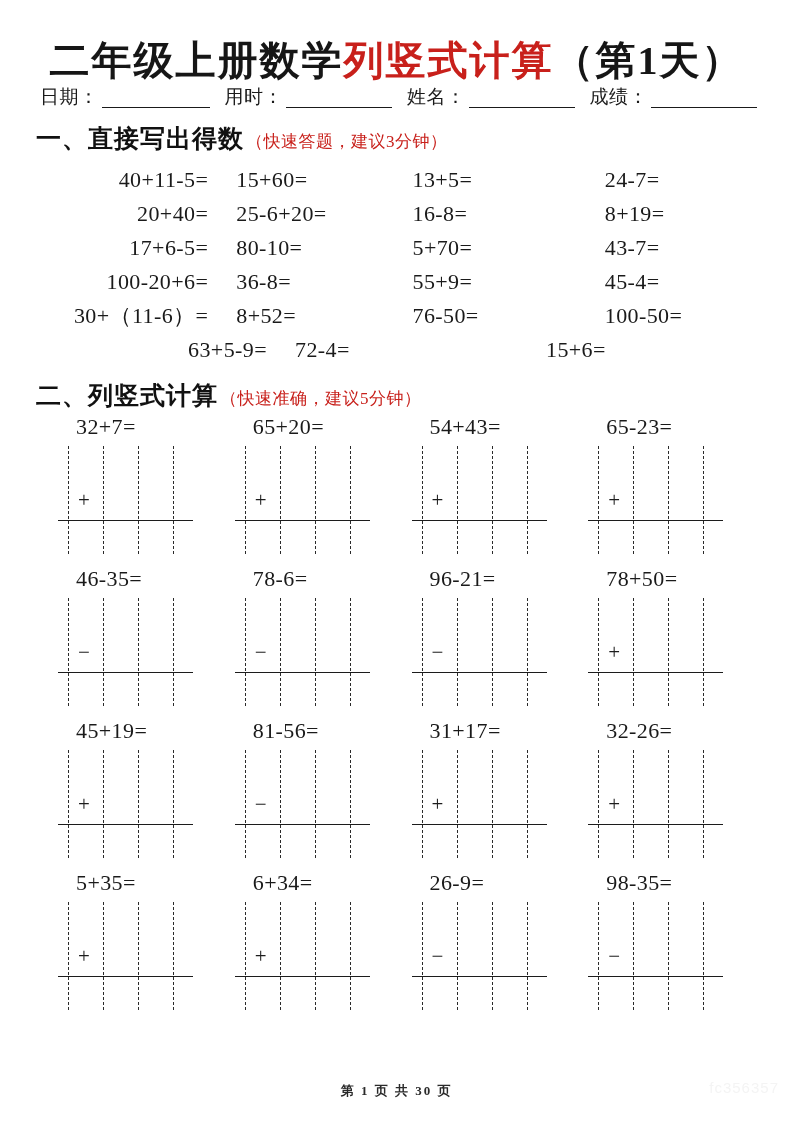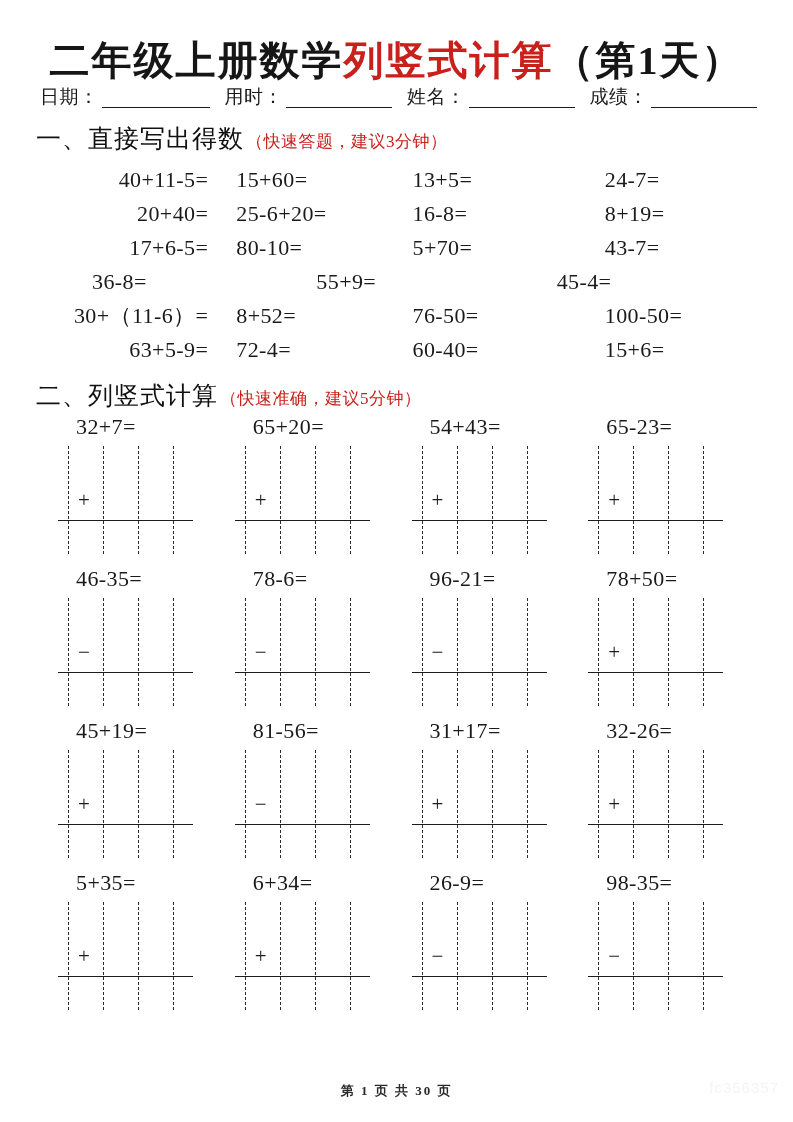--- a/index.html
+++ b/index.html
@@ -69,21 +69,21 @@
   
   .section-head {
     display: flex;
     align-items: baseline;
     margin-top: 12px;
     padding-left: 14px;
     white-space: nowrap;
   }
   .section-title {
     font-size: 25px;
-    font-weight: normal;
+    font-weight: bold;
     letter-spacing: 1px;
     color: #111111;
   }
   .section-note {
     font-size: 17px;
     color: #c8201b;
     margin-left: 2px;
     letter-spacing: 0.5px;
   }
 
@@ -234,34 +234,34 @@
         <div class="oral-cell c2">16-8=</div>
         <div class="oral-cell c3">8+19=</div>
       </div>
       <div class="oral-row">
         <div class="oral-cell c0">17+6-5=</div>
         <div class="oral-cell c1">80-10=</div>
         <div class="oral-cell c2">5+70=</div>
         <div class="oral-cell c3">43-7=</div>
       </div>
       <div class="oral-row">
+        <div class="oral-cell c0">100-20+6=</div>
         <div class="oral-cell c1">36-8=</div>
         <div class="oral-cell c2">55+9=</div>
         <div class="oral-cell c3">45-4=</div>
       </div>
       <div class="oral-row">
         <div class="oral-cell c0">30+（11-6）=</div>
         <div class="oral-cell c1">8+52=</div>
         <div class="oral-cell c2">76-50=</div>
         <div class="oral-cell c3">100-50=</div>
       </div>
       <div class="oral-row">
         <div class="oral-cell c0">63+5-9=</div>
         <div class="oral-cell c1">72-4=</div>
-        <div class="oral-cell c2">60-40=</div>
         <div class="oral-cell c3">15+6=</div>
       </div>
     </div>
 
   <div class="section-head">
     <span class="section-title">二、列竖式计算</span>
     <span class="section-note">（快速准确，建议5分钟）</span>
   </div>
   <div class="vert-grid">
       <div class="vert-row">

